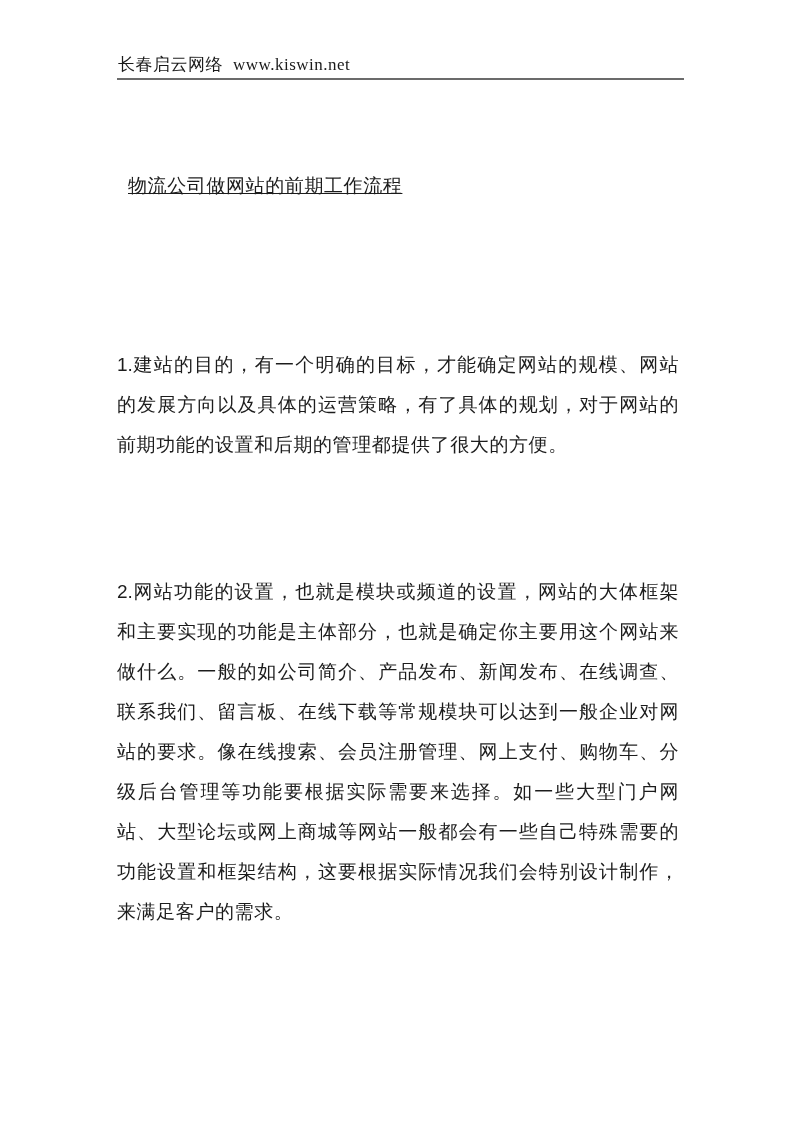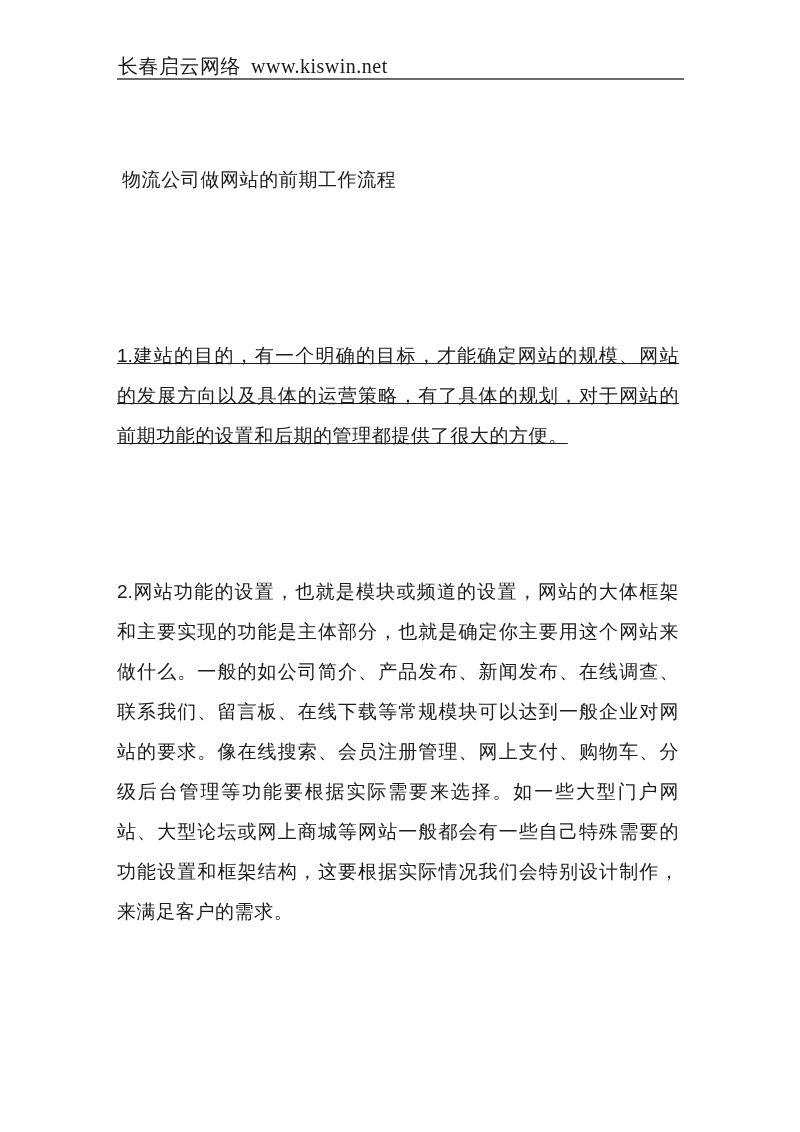--- a/index.html
+++ b/index.html
@@ -13,62 +13,63 @@
     height: 1132px;
     background: #ffffff;
     overflow: hidden;
     font-family: "Liberation Serif", "DejaVu Serif", serif;
     color: #1c1c1c;
   }
   .doc-header {
     position: absolute;
     left: 118px;
     top: 53px;
-    font-size: 20px;
+    font-size: 17px;
     letter-spacing: 0.5px;
     color: #1a1a1a;
     white-space: nowrap;
   }
   .doc-header .company {
     margin-right: 10px;
   }
   .header-rule {
     position: absolute;
     left: 117px;
     top: 78px;
     width: 567px;
     height: 2px;
     background: #6b6b6b;
   }
   .doc-title {
     position: absolute;
     left: 118px;
     top: 163px;
-    margin: 4px;
+    margin: 10px;
     font-size: 19px;
     font-weight: normal;
     letter-spacing: 0.6px;
     color: #1c1c1c;
+    text-decoration: underline;
   }
   .para {
     position: absolute;
     left: 117px;
     width: 562px;
     margin: 0;
     font-size: 19px;
     line-height: 40px;
     letter-spacing: 0.6px;
     text-align: justify;
     color: #1c1c1c;
   }
   .para .num {
     font-family: "Liberation Sans", "DejaVu Sans", sans-serif;
     letter-spacing: 0;
   }
-  .para-1 { top: 336px; text-decoration: underline; }
+  .para-1 { top: 345px; }
   .para-2 { top: 572px; }
 </style>
 </head>
 <body>
 
 <div class="page">
 
   <div class="doc-header">
     <span class="company">长春启云网络</span><span>www.kiswin.net</span>
   </div>

